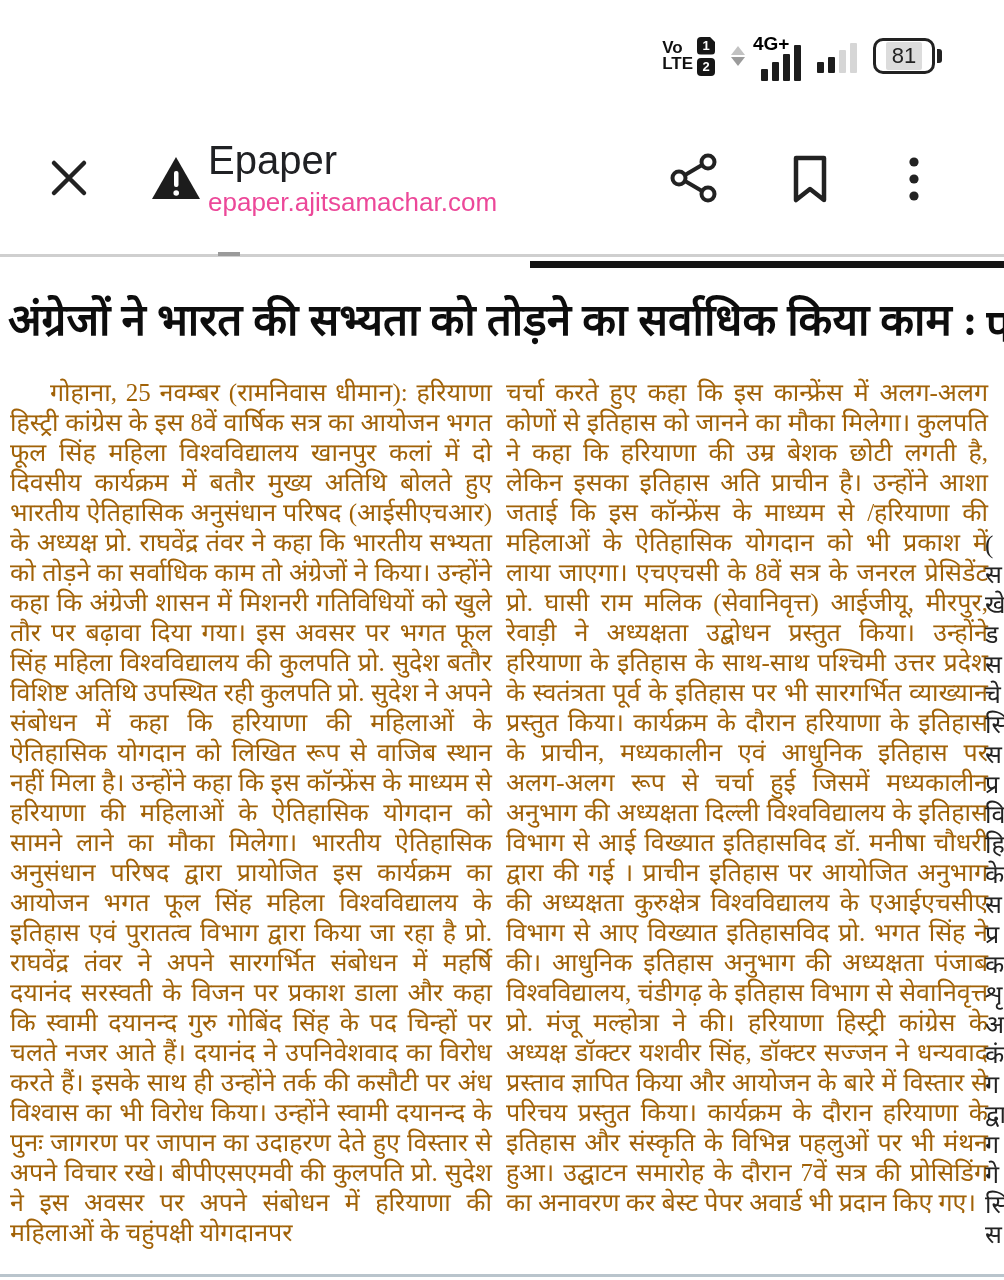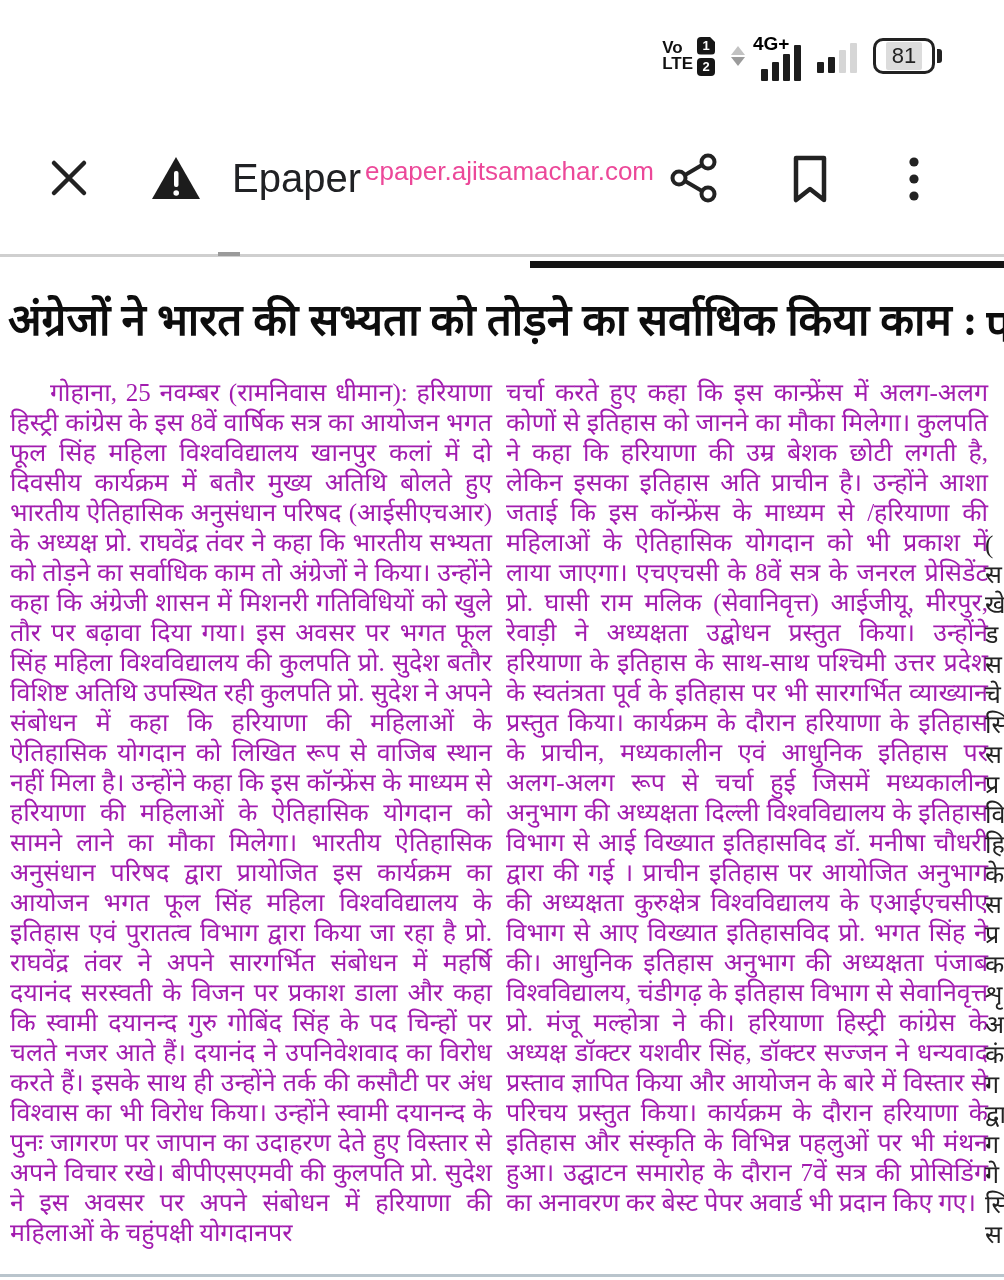--- a/index.html
+++ b/index.html
@@ -46,21 +46,21 @@
   .bat-fill{ background:#dcdcdc; padding:1px 6px; font-size:22px; color:#222; border-radius:2px; }
   .bat-nub{ width:5px; height:14px; background:#222; border-radius:0 3px 3px 0; margin-left:2px; }
 
   
   .app-header{
     position:absolute; top:112px; left:0; width:1004px; height:132px;
     display:flex; align-items:center; background:#fff;
   }
   .hdr-close{ margin-left:46px; width:46px; height:46px; }
   .hdr-warn{ margin-left:58px; width:52px; height:48px; align-self:flex-start; margin-top:42px; }
-  .hdr-titles{ margin-left:30px; display:flex; flex-direction:row; gap:4px; }
+  .hdr-titles{ margin-left:6px; display:flex; flex-direction:column; gap:4px; }
   .hdr-title{ font-size:40px; color:#202124; }
   .hdr-url{ font-size:26px; color:#ec4899; }
   .hdr-actions{ position:absolute; right:0; top:0; height:132px; display:flex; align-items:center; gap:72px; padding-right:52px; }
   .hdr-ico{ width:46px; height:50px; }
 
   
   .page{ position:absolute; top:248px; left:0; width:1004px; height:1032px; background:#fff; overflow:hidden; }
   .page-rule{ position:absolute; top:6px; left:0; width:1004px; height:3px; background:#cfcfcf; }
   .page-rule-tick{ position:absolute; top:4px; left:218px; width:22px; height:4px; background:#9a9a9a; }
   .page-black-bar{ position:absolute; top:13px; left:530px; width:474px; height:7px; background:#141414; }
@@ -72,21 +72,21 @@
   }
   .headline-frag{
     position:absolute; top:46px; right:0; width:18px; overflow:hidden;
     font-family:"Liberation Serif","DejaVu Serif",serif;
     font-size:44px; font-weight:bold; color:#0d0d0d;
   }
 
   .columns{ position:absolute; top:130px; left:10px; width:978px; display:flex; gap:14px; }
   .col{
     width:482px; font-family:"Liberation Serif","DejaVu Serif",serif;
-    font-size:25px; line-height:30px; color:#a21caf; text-align:justify;
+    font-size:25px; line-height:30px; color:#a16207; text-align:justify;
   }
   .col.first{ text-indent:40px; }
 
   .edge-col{
     position:absolute; top:282px; right:0; width:19px; overflow:hidden;
     font-family:"Liberation Serif","DejaVu Serif",serif;
     font-size:25px; line-height:30px; color:#232323; white-space:pre-line;
   }
 
   .bottom-divider{ position:absolute; bottom:3px; left:0; width:1004px; height:3px; background:#b9c4cc; }

